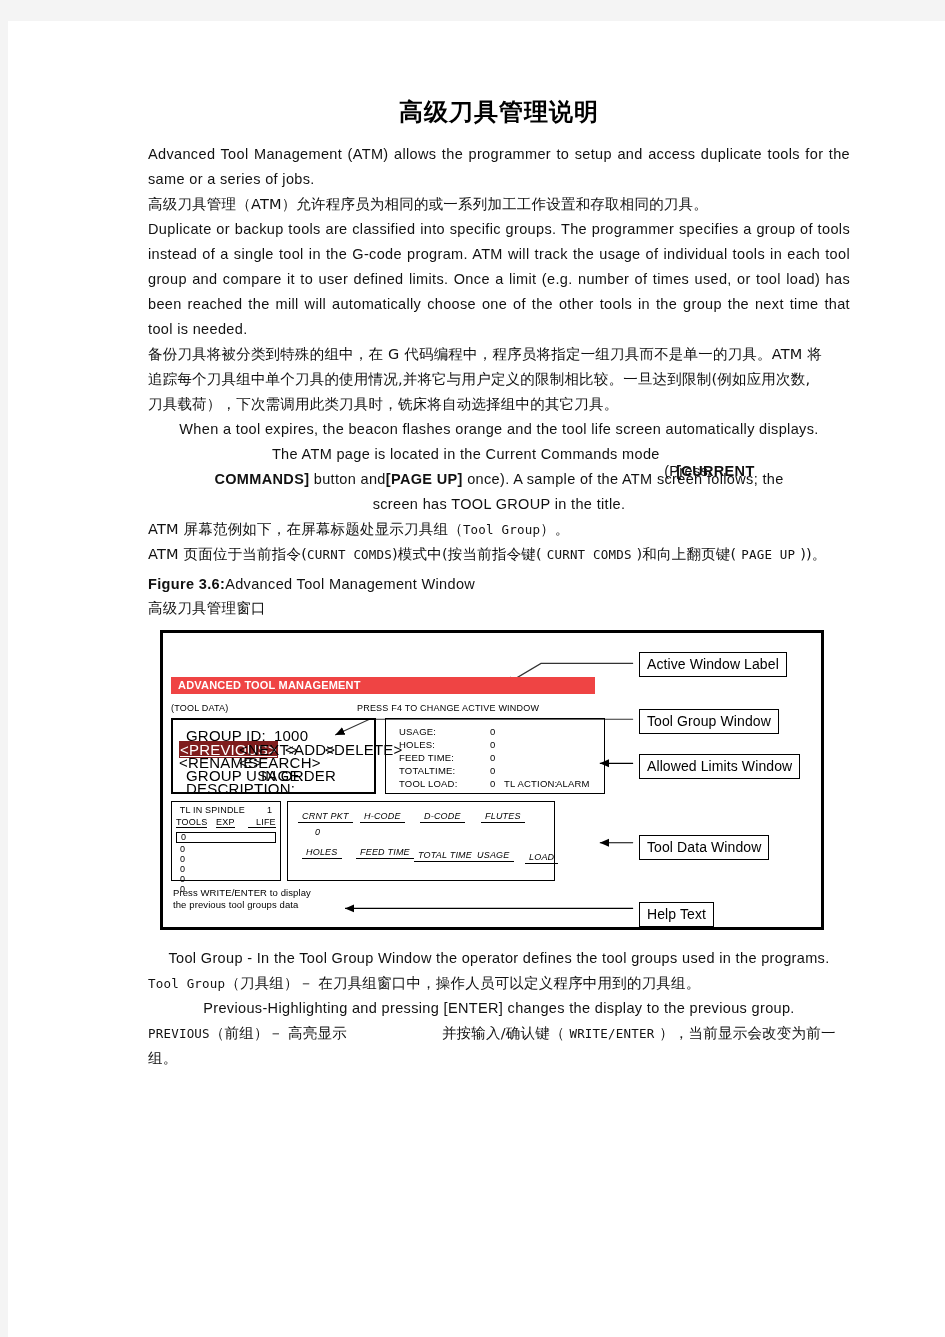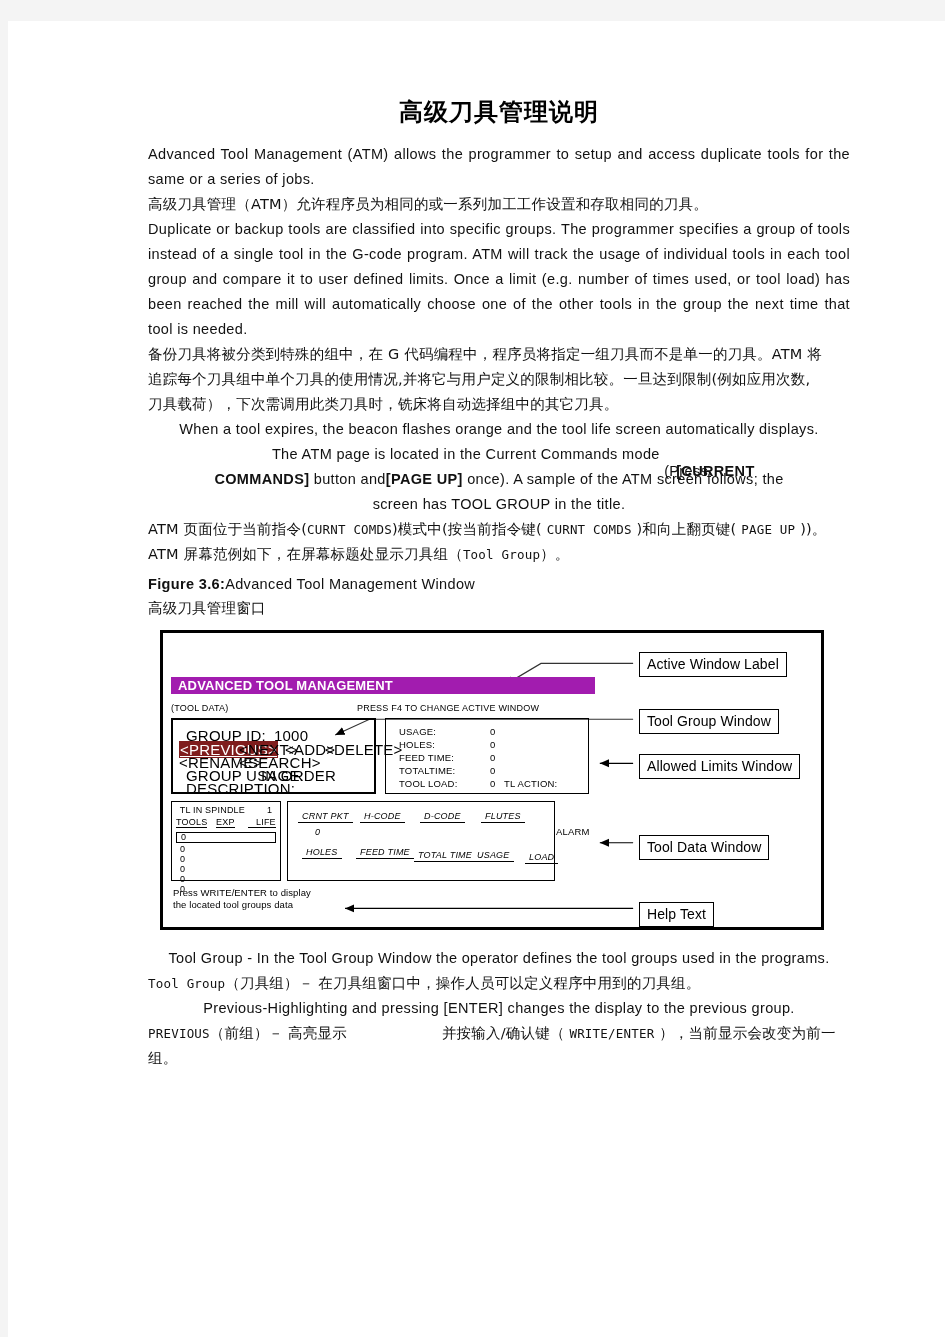--- a/index.html
+++ b/index.html
@@ -104,25 +104,25 @@
   }
   #screen {
     position: absolute;
     left: 6px; top: 8px;
     width: 442px; height: 282px;
   }
   .titlebar {
     position: absolute;
     left: 2px; top: 36px;
     width: 424px; height: 17px;
-    background: #a21caf;
+    background: #ef4444;
     color: #fff;
     font-family: "Liberation Sans", sans-serif;
     font-weight: bold;
-    font-size: 13px;
+    font-size: 11px;
     letter-spacing: 0.2px;
     line-height: 17px;
     padding-left: 7px;
     box-sizing: border-box;
   }
   .tooldata-lbl {
     position: absolute;
     left: 2px; top: 62px;
     font-size: 9px;
     font-family: "Liberation Sans", sans-serif;
@@ -159,21 +159,21 @@
     background: #7f1d1d;
     color: #fff;
     padding: 0 1px;
     text-decoration: underline;
   }
 
   
   .limwin {
     position: absolute;
     left: 216px; top: 77px;
-    width: 204px; height: 76px;
+    width: 220px; height: 76px;
     border: 1.3px solid #000;
     box-sizing: border-box;
   }
   .lim-row {
     position: absolute;
     font-family: "Liberation Sans", sans-serif;
     font-size: 9.5px;
     color: #000;
     white-space: nowrap;
     letter-spacing: 0.2px;
@@ -283,22 +283,22 @@
   <p class="cn">备份刀具将被分类到特殊的组中，在 G 代码编程中，程序员将指定一组刀具而不是单一的刀具。ATM 将</p>
   <p class="cn">追踪每个刀具组中单个刀具的使用情况,并将它与用户定义的限制相比较。一旦达到限制(例如应用次数,</p>
   <p class="cn">刀具载荷），下次需调用此类刀具时，铣床将自动选择组中的其它刀具。</p>
 
   <p class="en nojust">When a tool expires, the beacon flashes orange and the tool life screen automatically displays.</p>
 
   <p class="en nojust"><span>The ATM page is located in the Current Commands mode </span><span class="overlap-wrap"><span class="overlap-a">(Press</span><span class="overlap-b">[CURRENT</span></span></p>
   <p class="en nojust"><span class="bold">COMMANDS]</span><span> button and</span><span class="bold">[PAGE UP]</span><span> once). A sample of the ATM screen follows; the</span></p>
   <p class="en nojust">screen has TOOL GROUP in the title.</p>
 
+  <p class="cn"><span>ATM 屏幕范例如下，在屏幕标题处显示刀具组（</span><span class="mono">Tool Group</span><span>）。</span></p>
   <p class="cn"><span>ATM 页面位于当前指令(</span><span class="mono">CURNT COMDS</span><span>)模式中(按当前指令键( </span><span class="mono">CURNT COMDS</span><span> )和向上翻页键( </span><span class="mono">PAGE UP</span><span> ))。</span></p>
-  <p class="cn"><span>ATM 屏幕范例如下，在屏幕标题处显示刀具组（</span><span class="mono">Tool Group</span><span>）。</span></p>
 
   <p class="figcap"><span class="lbl">Figure 3.6:</span><span>Advanced Tool Management Window</span></p>
   <p class="cn">高级刀具管理窗口</p>
 
   <div id="figure">
 
     <svg id="fig-svg" viewBox="0 0 664 300">
       <defs>
         <marker id="arr" markerWidth="9" markerHeight="9" refX="8" refY="4.5" orient="auto">
           <path d="M8,4.5 L0,1 L0,8 Z" fill="#000"></path>
@@ -349,21 +349,21 @@
 
         <div class="lim-row" style="left:13px; top:33px;">FEED TIME:</div>
         <div class="lim-row lim-val" style="top:33px;">0</div>
 
         <div class="lim-row" style="left:13px; top:46px;">TOTALTIME:</div>
         <div class="lim-row lim-val" style="top:46px;">0</div>
 
         <div class="lim-row" style="left:13px; top:59px;">TOOL LOAD:</div>
         <div class="lim-row lim-val" style="top:59px;">0</div>
         <div class="lim-row" style="left:118px; top:59px;">TL  ACTION:</div>
-        <div class="lim-row" style="left:170px; top:59px;margin-top:48px;">ALARM</div>
+        <div class="lim-row" style="left:170px; top:59px;">ALARM</div>
       </div>
 
       <div class="spwin">
         <div class="sp-title"><span>TL IN SPINDLE</span><span class="num">1</span></div>
         <div class="sp-hdr" style="left:4px;">TOOLS</div>
         <div class="sp-hdr" style="left:44px;">EXP</div>
         <div class="sp-hdr" style="left:76px;padding-left:8px;">LIFE</div>
 
         <div class="sp-first">0</div>
         <div class="sp-zero" style="top:42px;">0</div>
@@ -382,21 +382,21 @@
 
         <div class="td-hdr" style="left:14px; top:45px;">HOLES</div>
         <div class="td-hdr" style="left:68px; top:45px;">FEED TIME</div>
         <div class="td-hdr" style="left:126px; top:48px;">TOTAL TIME</div>
         <div class="td-hdr" style="left:185px; top:48px;">USAGE</div>
         <div class="td-hdr" style="left:237px; top:50px;">LOAD</div>
       </div>
 
       <div class="helptext">
         <div>Press WRITE/ENTER to display</div>
-        <div>the located tool groups data</div>
+        <div>the previous tool groups data</div>
       </div>
     </div>
 
     <div class="callout" style="left:476px; top:19px;">Active Window Label</div>
     <div class="callout" style="left:476px; top:76px;">Tool Group Window</div>
     <div class="callout" style="left:476px; top:121px;">Allowed Limits Window</div>
     <div class="callout" style="left:476px; top:202px;">Tool Data Window</div>
     <div class="callout" style="left:476px; top:269px;">Help Text</div>
   </div>
 

